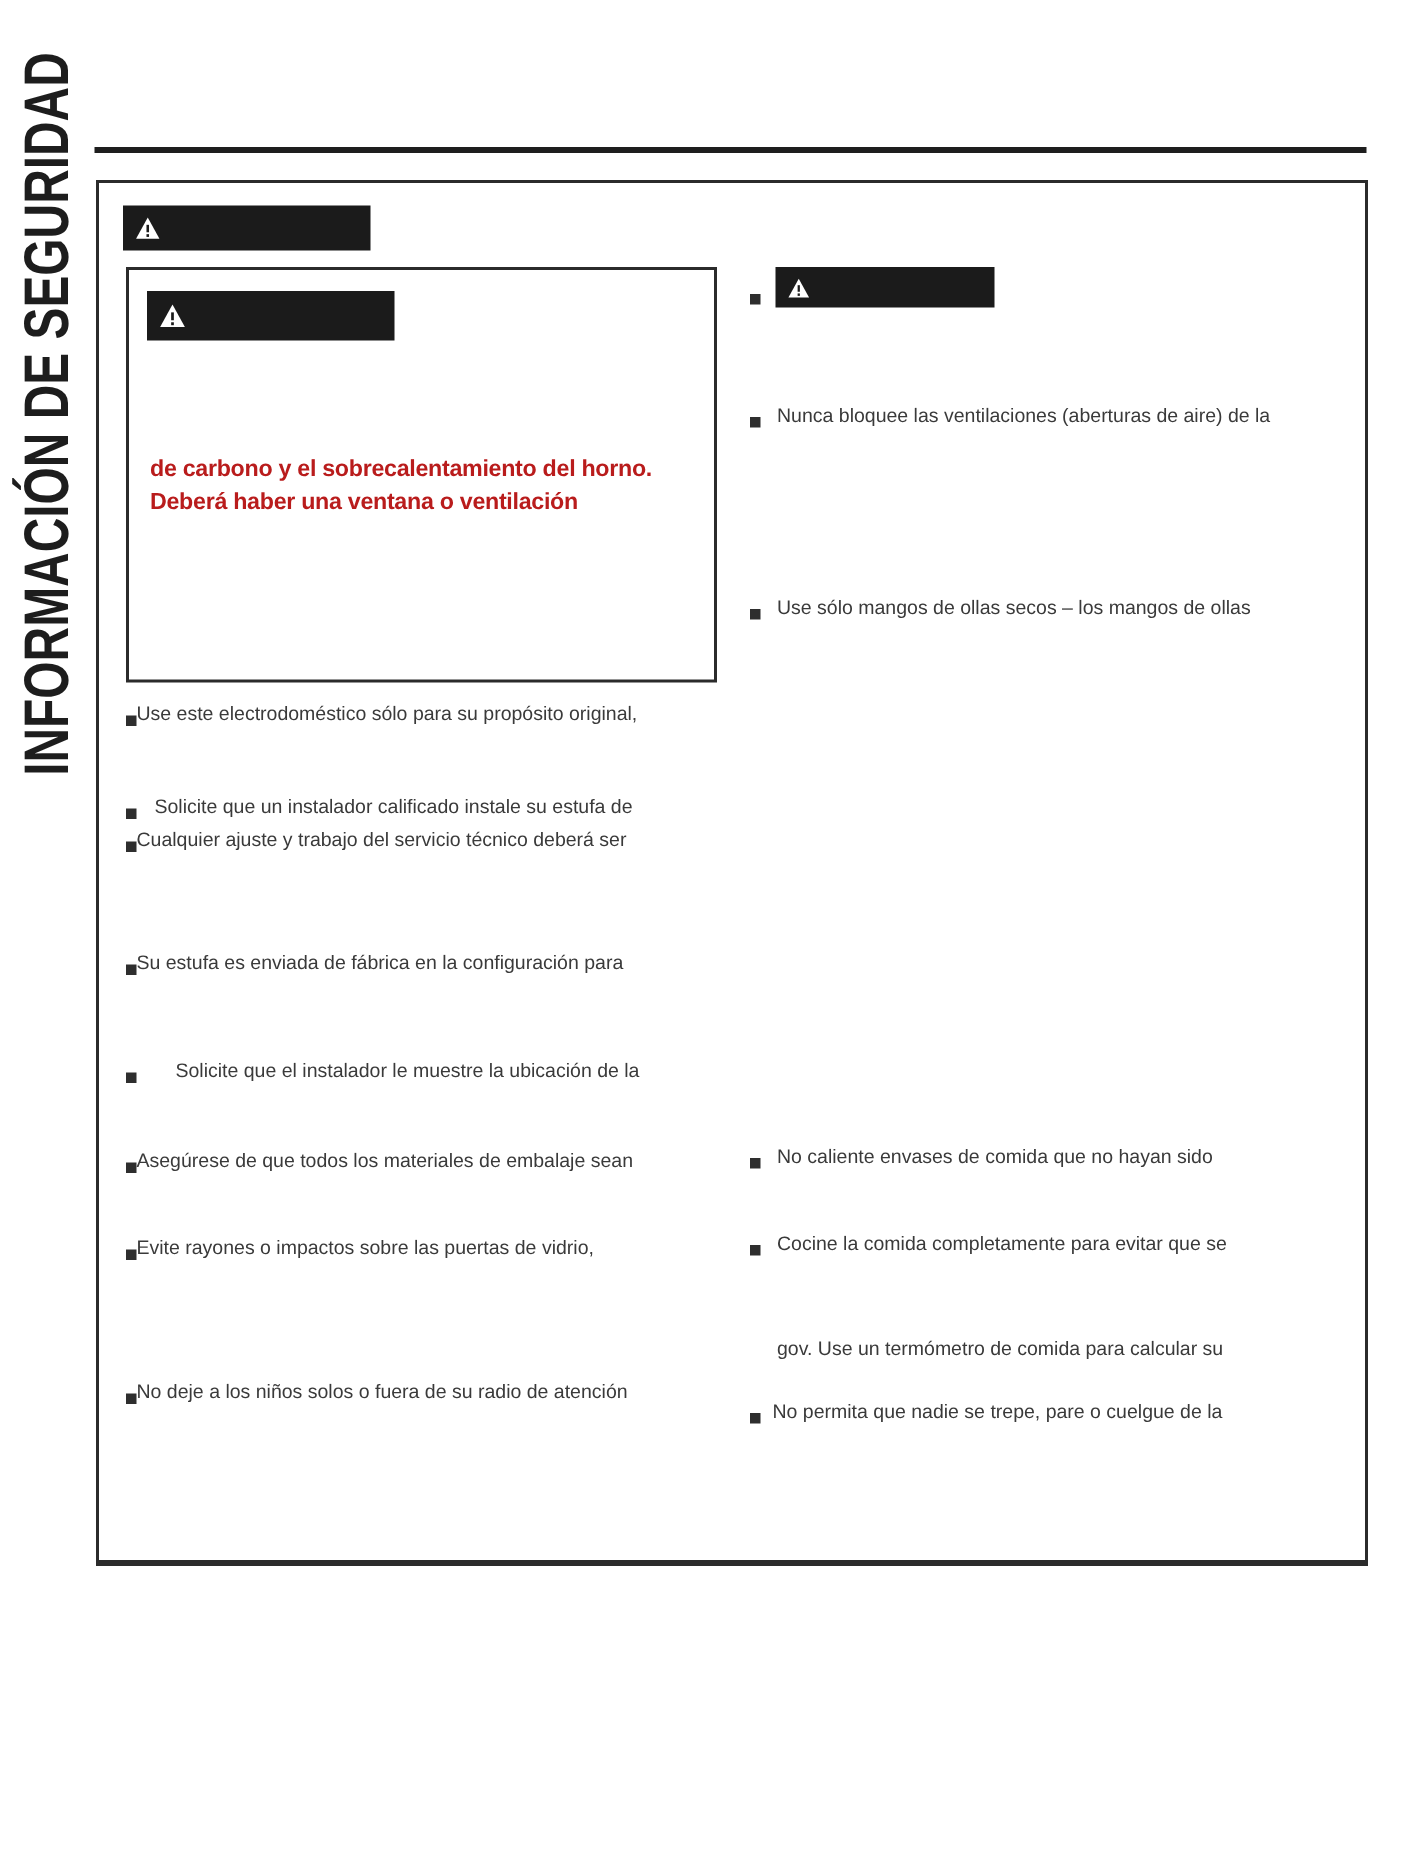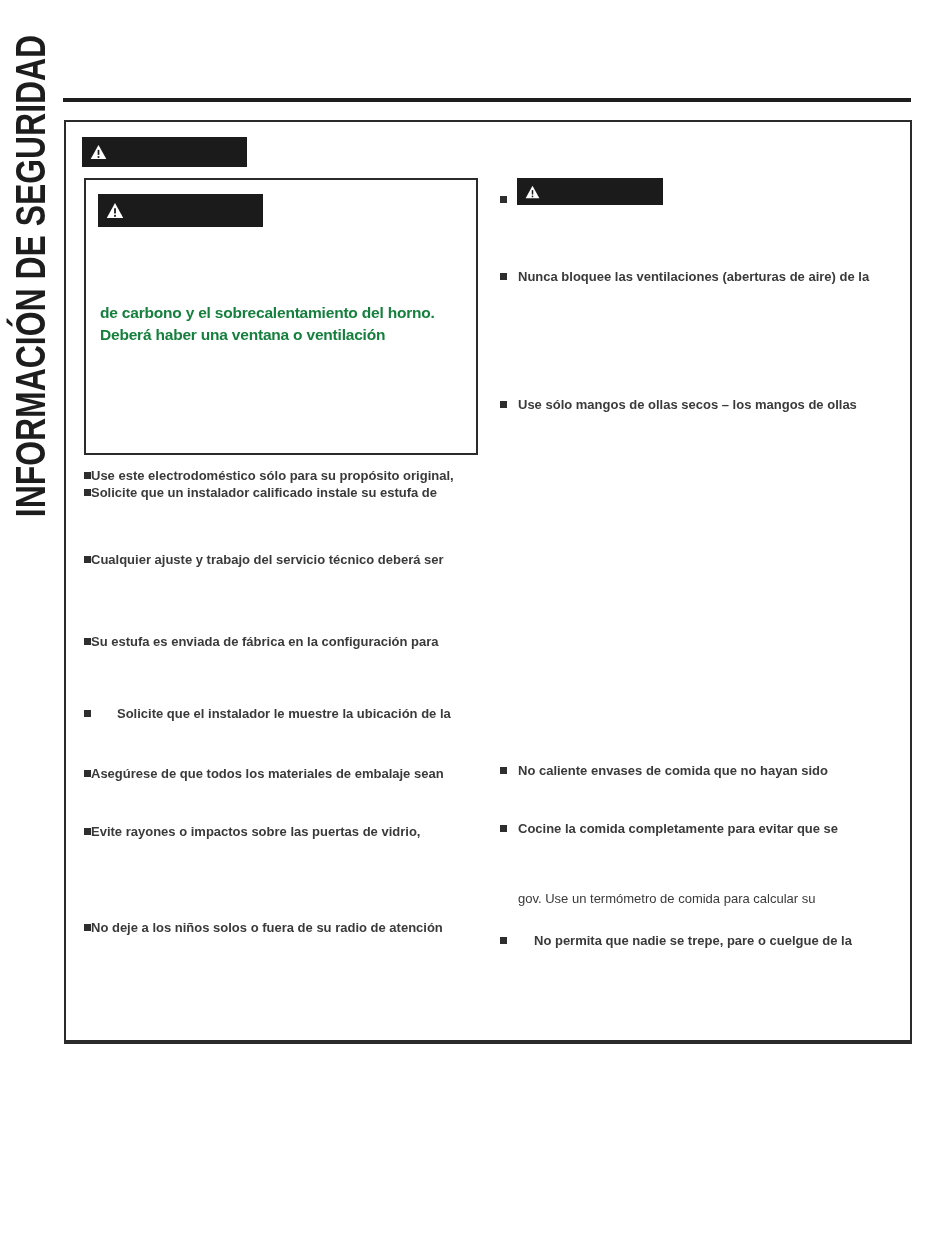--- a/index.html
+++ b/index.html
@@ -51,28 +51,28 @@
     position:absolute; left:84px; top:178px;
     width:394px; height:277px;
     box-sizing:border-box;
     border:2px solid #2b2b2b;
     background:#ffffff;
   }
 
   .caution-bold {
     position:absolute; left:100px; top:302px;
     width:374px;
-    font-size:15.5px; font-weight:bold; color:#15803d;
+    font-size:15.5px; font-weight:bold; color:#b91c1c;
     letter-spacing:-0.2px; line-height:22px;
     white-space:nowrap;
   }
 
   .li {
     position:absolute;
-    display:flex; align-items:flex-start;font-weight:bold;
+    display:flex; align-items:flex-end;
   }
   .bullet {
     width:7px; height:7px; background:#2e2e2e;
     margin-top:4px; flex:none;
   }
   .li-text {
     margin-left:0;
     font-size:13px; line-height:16px; color:#3a3a3a;
     white-space:nowrap;
   }
@@ -111,21 +111,21 @@
   </div>
   <div class="caution-bold">
     <div>de carbono y el sobrecalentamiento del horno.</div>
     <div>Deberá haber una ventana o ventilación</div>
   </div>
 
   <div class="li" style="left:84px; top:468px;">
     <span class="bullet"></span>
     <span class="li-text">Use este electrodoméstico sólo para su propósito original,</span>
   </div>
-  <div class="li" style="left:84px; top:485px;">
+  <div class="li" style="left:84px; top:530px;gap:12px;">
     <span class="bullet"></span>
     <span class="li-text">Solicite que un instalador calificado instale su estufa de</span>
   </div>
   <div class="li" style="left:84px; top:552px;">
     <span class="bullet"></span>
     <span class="li-text">Cualquier ajuste y trabajo del servicio técnico deberá ser</span>
   </div>
   <div class="li" style="left:84px; top:634px;">
     <span class="bullet"></span>
     <span class="li-text">Su estufa es enviada de fábrica en la configuración para</span>
@@ -172,16 +172,16 @@
   </div>
   <div class="li" style="left:500px; top:821px;">
     <span class="bullet"></span>
     <span class="li-text" style="margin-left:11px;">Cocine la comida completamente para evitar que se</span>
   </div>
 
   <div class="cont-line" style="left:518px; top:891px;text-align:right;">gov. Use un termómetro de comida para calcular su</div>
 
   <div class="li" style="left:500px; top:933px;">
     <span class="bullet"></span>
-    <span class="li-text" style="margin-left:27px;">No permita que nadie se trepe, pare o cuelgue de la</span>
+    <span class="li-text" style="margin-left:8px;">No permita que nadie se trepe, pare o cuelgue de la</span>
   </div>
 
 </div>
 
 </body></html>

